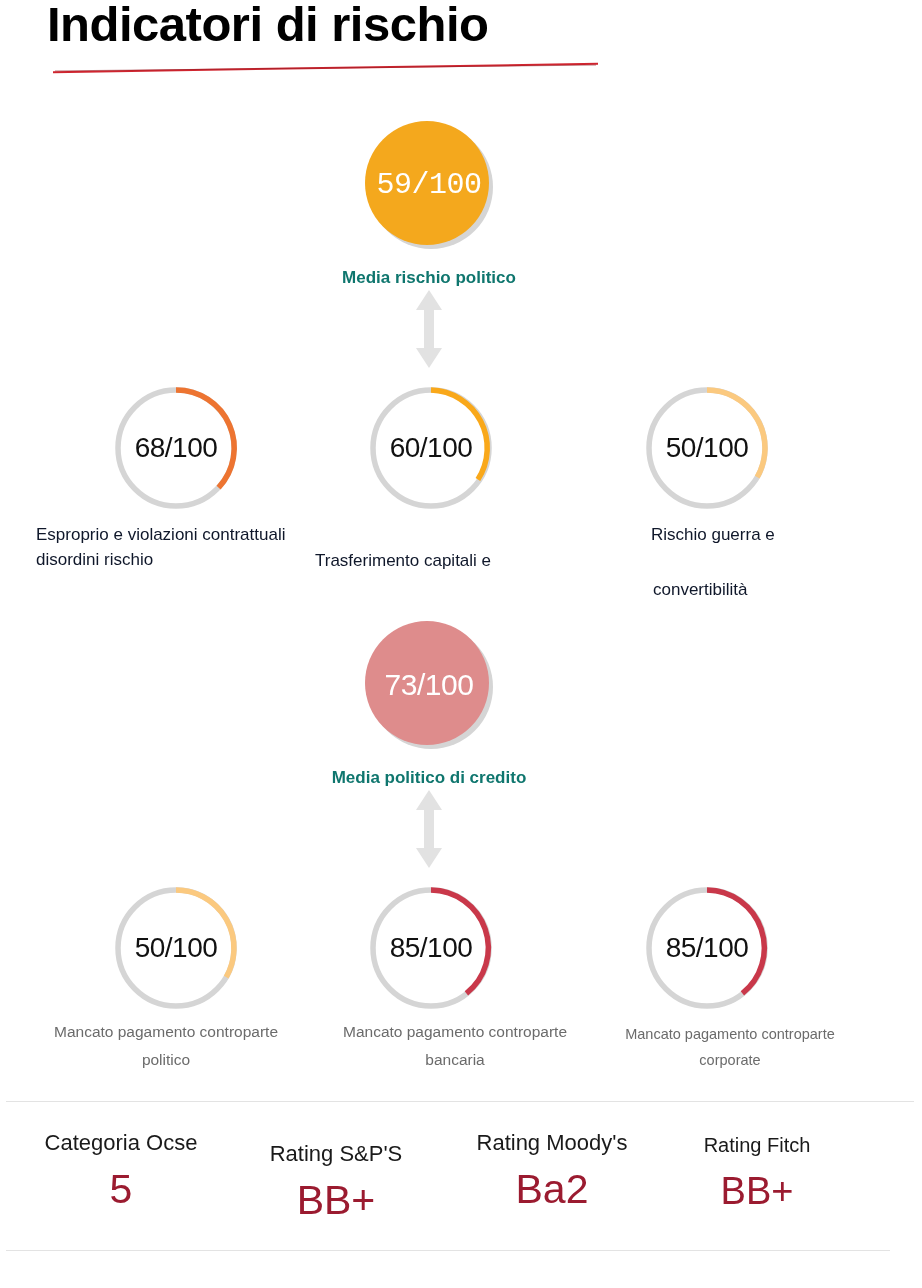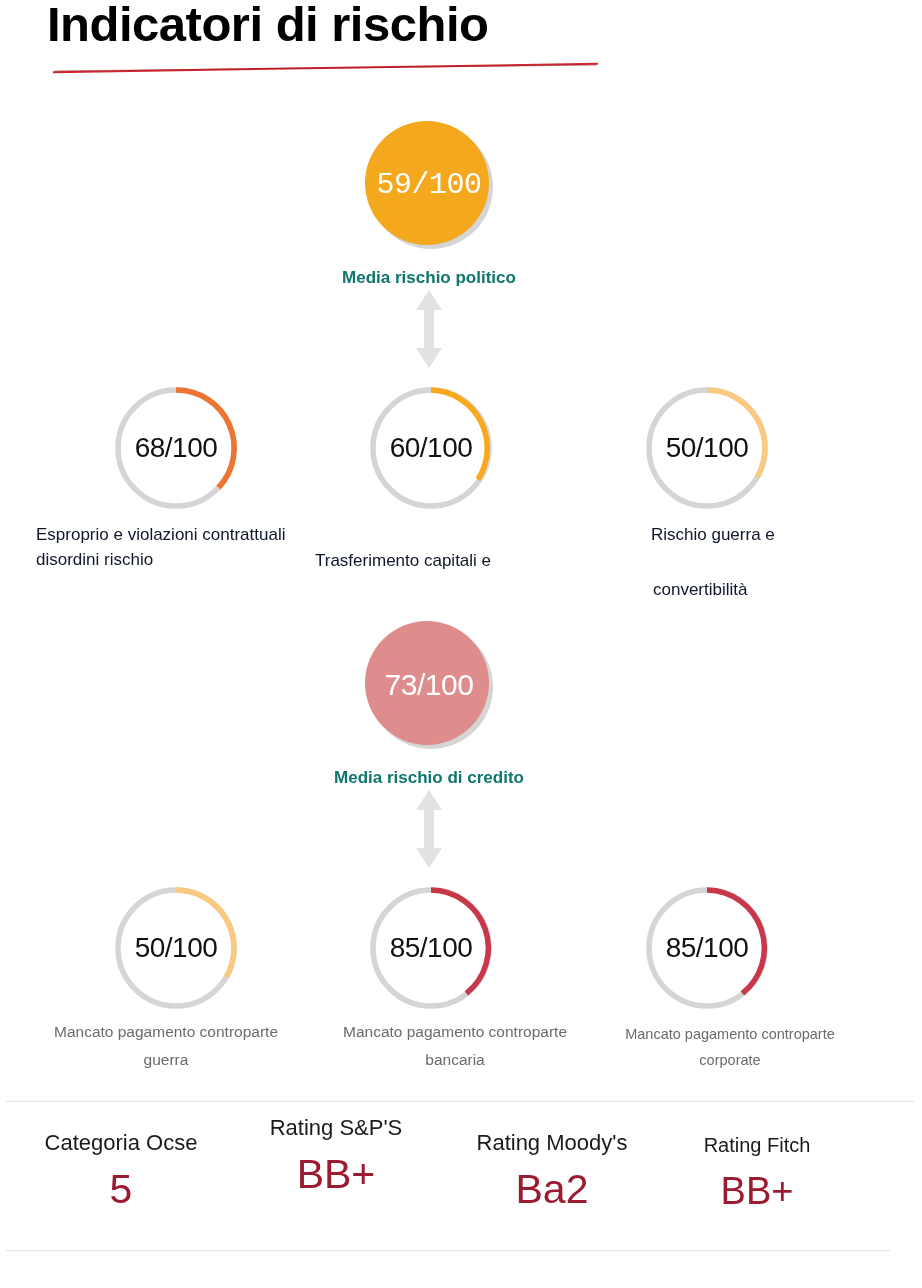--- a/index.html
+++ b/index.html
@@ -206,21 +206,21 @@
   <div class="lbl" style="left:615px; top:432px;margin-left:36px;">Rischio guerra e</div>
   <div class="lbl" style="left:653px; top:487px;">convertibilità</div>
 
   <div class="gauge gauge-big" style="left:354px; top:520px;">
     <svg viewBox="0 0 150 150">
       <circle cx="77" cy="77" r="62" fill="#D5D5D5"></circle>
       <circle cx="73" cy="73" r="62" fill="#DE8C8C"></circle>
     </svg>
     <div class="gauge-value filled">73/100</div>
   </div>
-  <div class="lbl-bold" style="left:279px; top:678px; width:300px;">Media rischio di credito</div>
+  <div class="lbl-bold" style="left:279px; top:678px; width:300px;">Media politico di credito</div>
 
   <svg class="arrow" style="left:412px; top:698px;" viewBox="0 0 34 82">
     <path d="M17 2 L30 22 L22 22 L22 60 L30 60 L17 80 L4 60 L12 60 L12 22 L4 22 Z" fill="#E2E2E2"></path>
   </svg>
 
   <div class="gauge" style="left:110px; top:792px;">
     <svg viewBox="0 0 132 132">
       <circle cx="66" cy="66" r="58" fill="none" stroke="#D5D5D5" stroke-width="5.5"></circle>
       <path d="M 66 8 A 58 58 0 0 1 116.2 95" fill="none" stroke="#FBC97F" stroke-width="5.5" stroke-linecap="butt"></path>
     </svg>
@@ -237,38 +237,38 @@
 
   <div class="gauge" style="left:641px; top:792px;">
     <svg viewBox="0 0 132 132">
       <circle cx="66" cy="66" r="58" fill="none" stroke="#D5D5D5" stroke-width="5.5"></circle>
       <path d="M 66 8 A 58 58 0 0 1 101.4 111.4" fill="none" stroke="#C9384A" stroke-width="5.5" stroke-linecap="butt"></path>
     </svg>
     <div class="gauge-value">85/100</div>
   </div>
 
   <div class="lbl-sm" style="left:16px; top:930px; width:300px;">Mancato pagamento controparte</div>
-  <div class="lbl-sm" style="left:16px; top:958px; width:300px;">guerra</div>
+  <div class="lbl-sm" style="left:16px; top:958px; width:300px;">politico</div>
 
   <div class="lbl-sm" style="left:305px; top:930px; width:300px;">Mancato pagamento controparte</div>
   <div class="lbl-sm" style="left:305px; top:958px; width:300px;">bancaria</div>
 
   <div class="lbl-sm" style="left:590px; top:932px; width:280px; font-size:14.5px;">Mancato pagamento controparte</div>
   <div class="lbl-sm" style="left:590px; top:958px; width:280px; font-size:14.5px;">corporate</div>
 </div>
 
 <div class="divider" style="left:6px; top:1101px; width:908px;"></div>
 
 <div class="rating-row">
   <div class="rating-cell" style="left:10px; top:29px; width:222px;">
     <div class="rating-label">Categoria Ocse</div>
     <div class="rating-value">5</div>
   </div>
 
-  <div class="rating-cell" style="left:227px; top:14px; width:218px;">
+  <div class="rating-cell" style="left:227px; top:40px; width:218px;">
     <div class="rating-label">Rating S&amp;P'S</div>
     <div class="rating-value">BB+</div>
   </div>
 
   <div class="rating-cell" style="left:443px; top:29px; width:218px;">
     <div class="rating-label">Rating Moody's</div>
     <div class="rating-value">Ba2</div>
   </div>
 
   <div class="rating-cell" style="left:657px; top:31px; width:200px;">

